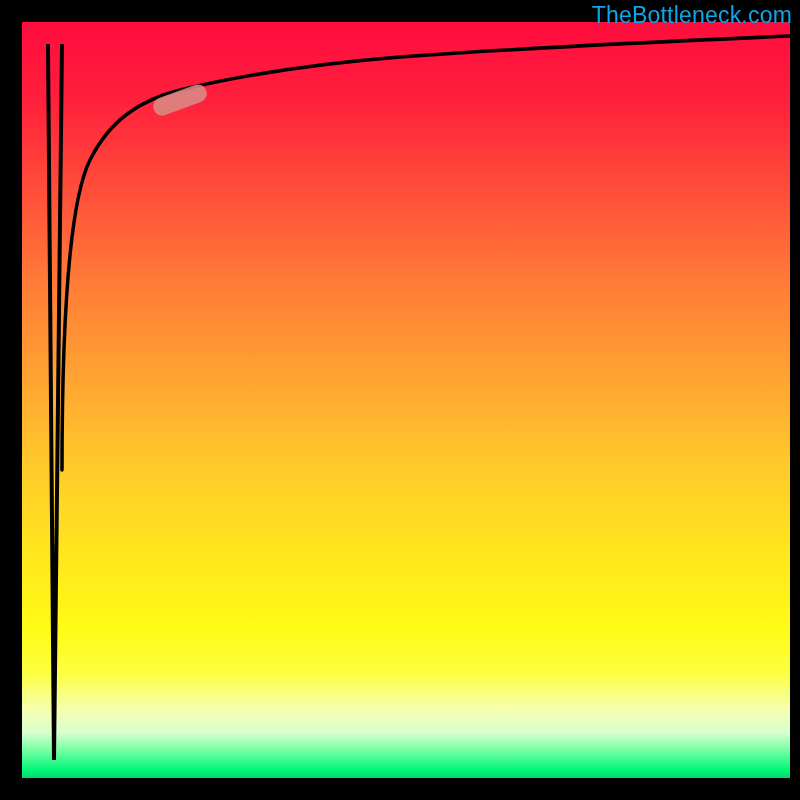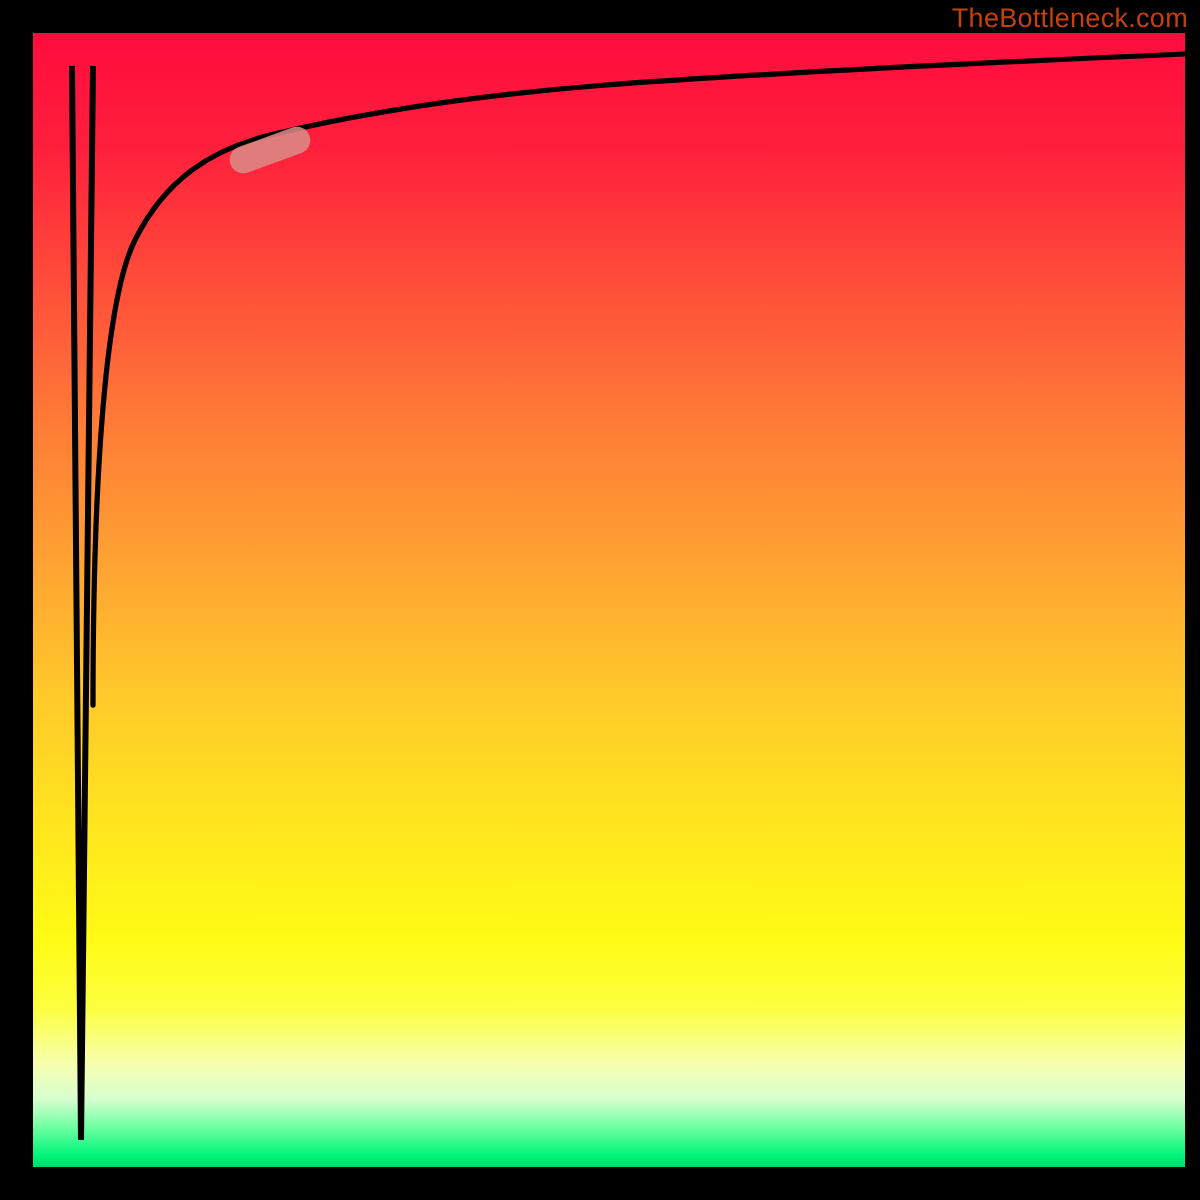--- a/index.html
+++ b/index.html
@@ -37,22 +37,22 @@
       #d8ffd0 94%,
       #6effa0 96.5%,
       #00f57a 99%,
       #00d86c 100%
     );
   }
   .watermark {
     position: absolute;
     top: 2px;
     right: 8px;
-    font-size: 18px;
-    color: #c2410c;
+    font-size: 23px;
+    color: #0ea5e9;
     font-weight: 400;
     letter-spacing: 0.2px;
     user-select: none;
   }
   svg.curve {
     position: absolute;
     left: 0;
     top: 0;
     width: 800px;
     height: 800px;

